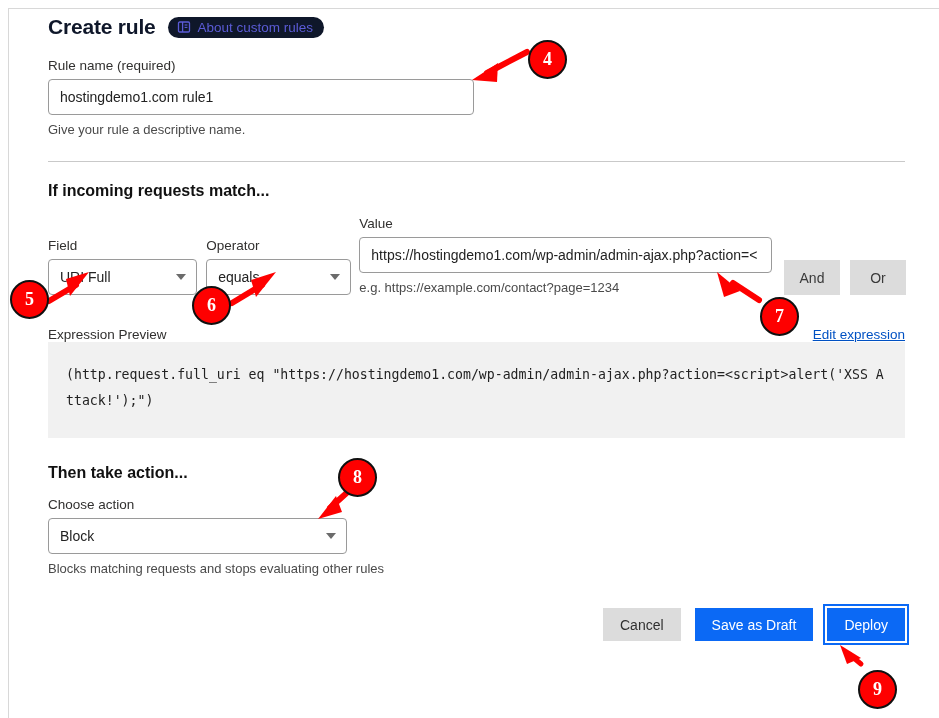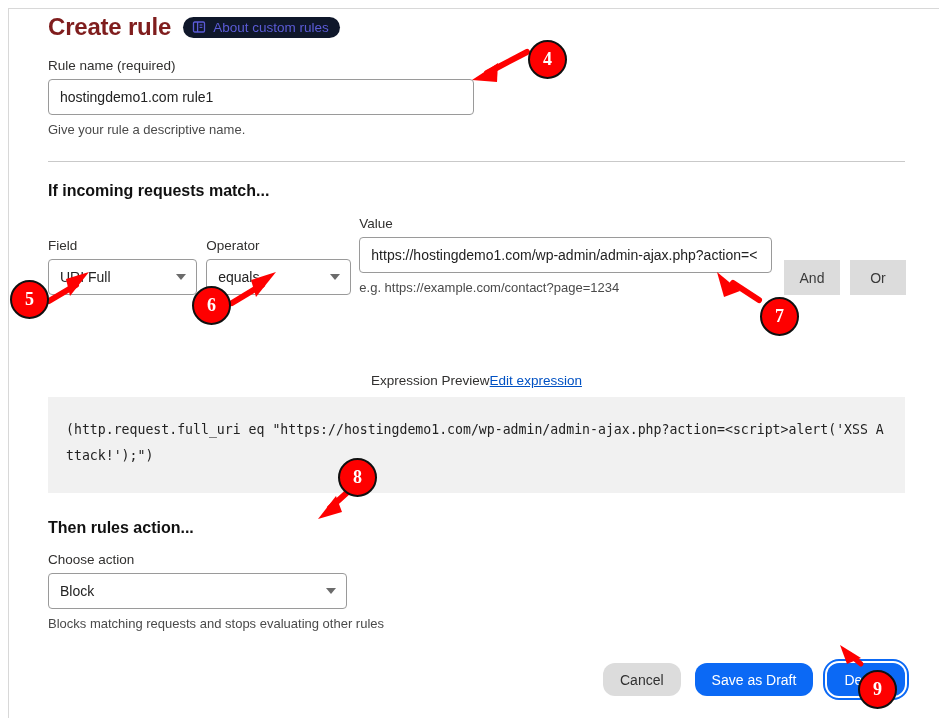--- a/index.html
+++ b/index.html
@@ -45,24 +45,24 @@
 
   
   .header-row {
     display: flex;
     align-items: center;
     gap: 12px;
     padding-top: 10px;
     height: 34px;
   }
   .page-title {
-    font-size: 24px;
+    font-size: 21px;
     font-weight: bold;
     letter-spacing: -0.2px;
-    color: #7f1d1d;
+    color: #0f172a;
   }
   .about-pill {
     display: inline-flex;
     align-items: center;
     gap: 7px;
     background: #0f172a;
     border-radius: 11px;
     padding: 3px 11px 3px 9px;
     font-size: 13.5px;
     color: #5b5bd6;
@@ -159,33 +159,32 @@
     justify-content: center;
     margin-left: 12px;
     cursor: pointer;
   }
   #or-btn { margin-left: 10px; }
 
   
   #expr-head {
     display: flex;
     align-items: baseline;
-    justify-content: center;
-    margin-top: 78px;
+    justify-content: space-between;
+    margin-top: 32px;
     width: 857px;
   }
   #expr-label { font-size: 13.5px; color: #31302f; }
   #edit-expression {
     font-size: 13.5px;
     color: #0051c3;
     text-decoration: underline;
     cursor: pointer;
   }
   #expr-box {
-    margin-top: 9px;
     width: 857px;
     box-sizing: border-box;
     background: #f1f1f1;
     border-radius: 0;
     padding: 20px 18px 24px 18px;
     font-family: "DejaVu Sans Mono", monospace;
     font-size: 13.2px;
     line-height: 26px;
     color: #222;
     word-break: break-all;
@@ -203,21 +202,21 @@
     display: flex;
     justify-content: flex-end;
     align-items: center;
     margin-top: 32px;
     width: 857px;
     gap: 14px;
   }
   .btn {
     box-sizing: border-box;
     height: 33px;
-    border-radius: 12px;
+    border-radius: 0;
     font-size: 14px;
     display: flex;
     align-items: center;
     justify-content: center;
     padding: 0 17px;
     cursor: pointer;
   }
   #cancel-button { background: #dcdcdc; color: #303030; min-width: 74px; }
   #save-draft-button { background: #0b69f5; color: #fff; }
   #deploy-button {
@@ -310,21 +309,21 @@
     <div class="logic-btn" id="and-btn">And</div>
     <div class="logic-btn" id="or-btn">Or</div>
   </div>
 
   <div id="expr-head">
     <div id="expr-label">Expression Preview</div>
     <div id="edit-expression">Edit expression</div>
   </div>
   <div id="expr-box">(http.request.full_uri eq "https://hostingdemo1.com/wp-admin/admin-ajax.php?action=&lt;script&gt;alert('XSS Attack!');")</div>
 
-  <div class="section-title" id="action-title">Then rules action...</div>
+  <div class="section-title" id="action-title">Then take action...</div>
   <div class="field-label" id="choose-action-label">Choose action</div>
   <div class="select-box" id="action-select">
     <span>Block</span>
     <span class="caret"></span>
   </div>
   <div class="help-text" id="action-help">Blocks matching requests and stops evaluating other rules</div>
 
   <div id="footer">
     <div class="btn" id="cancel-button">Cancel</div>
     <div class="btn" id="save-draft-button">Save as Draft</div>

